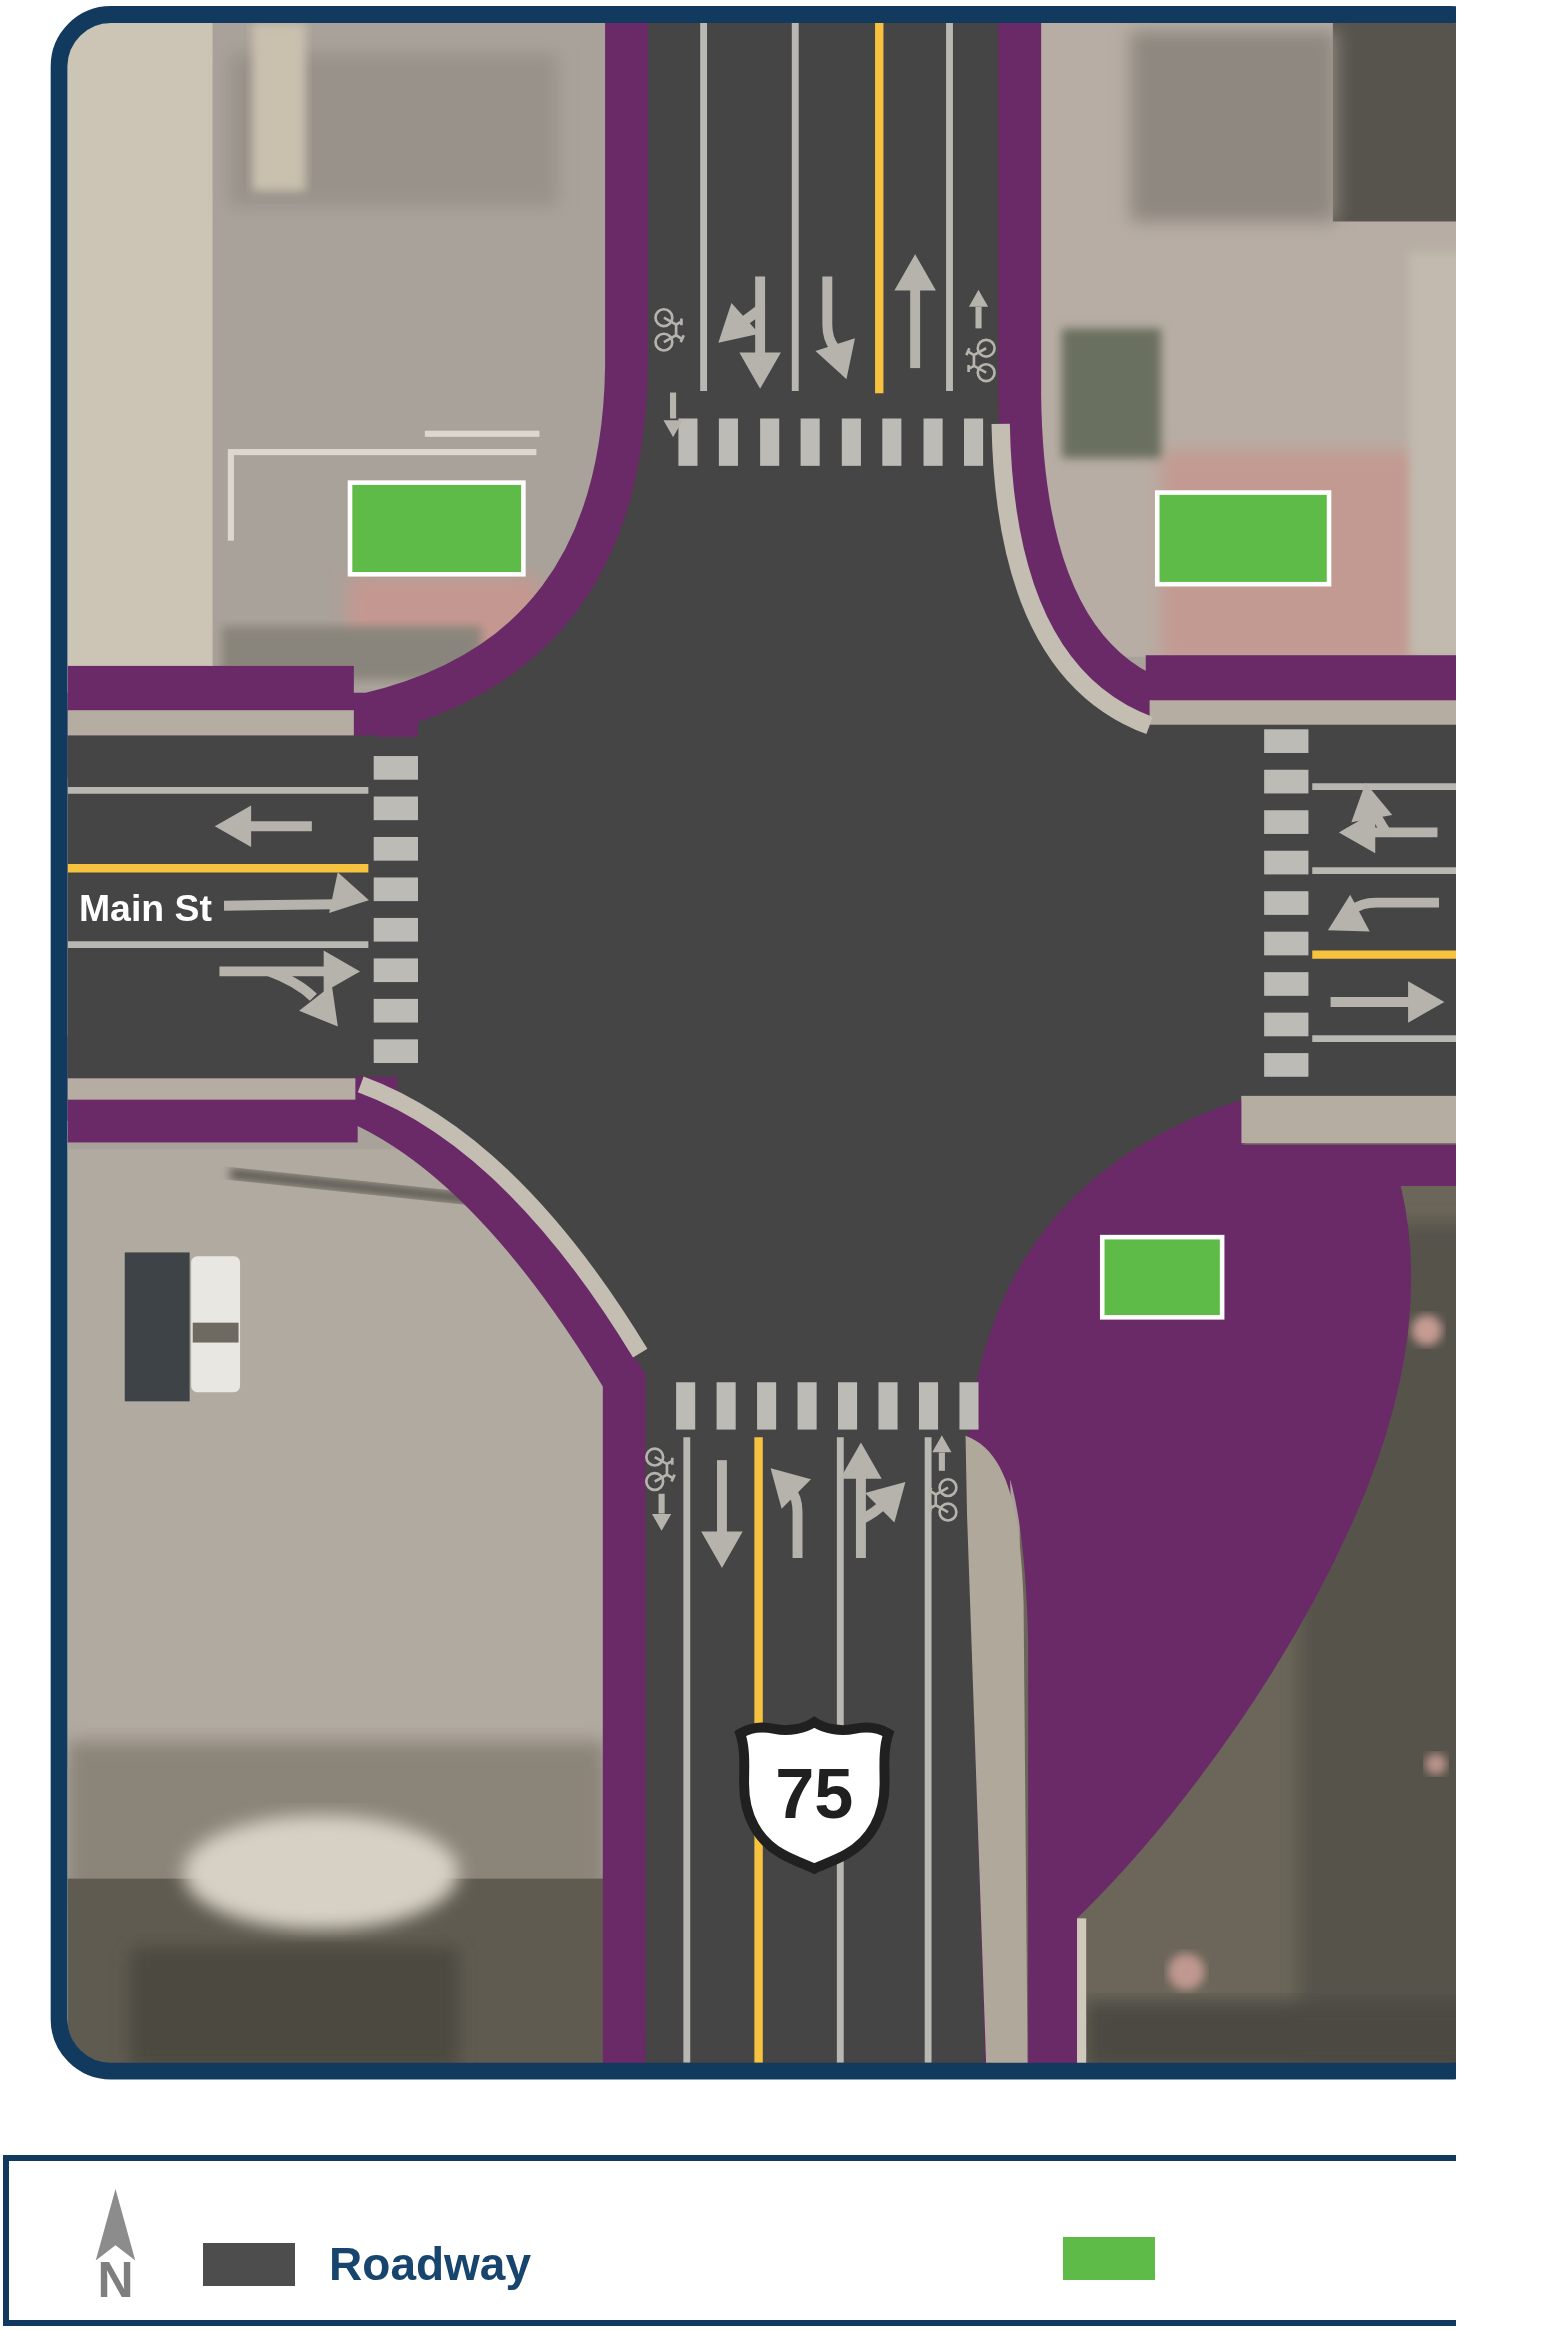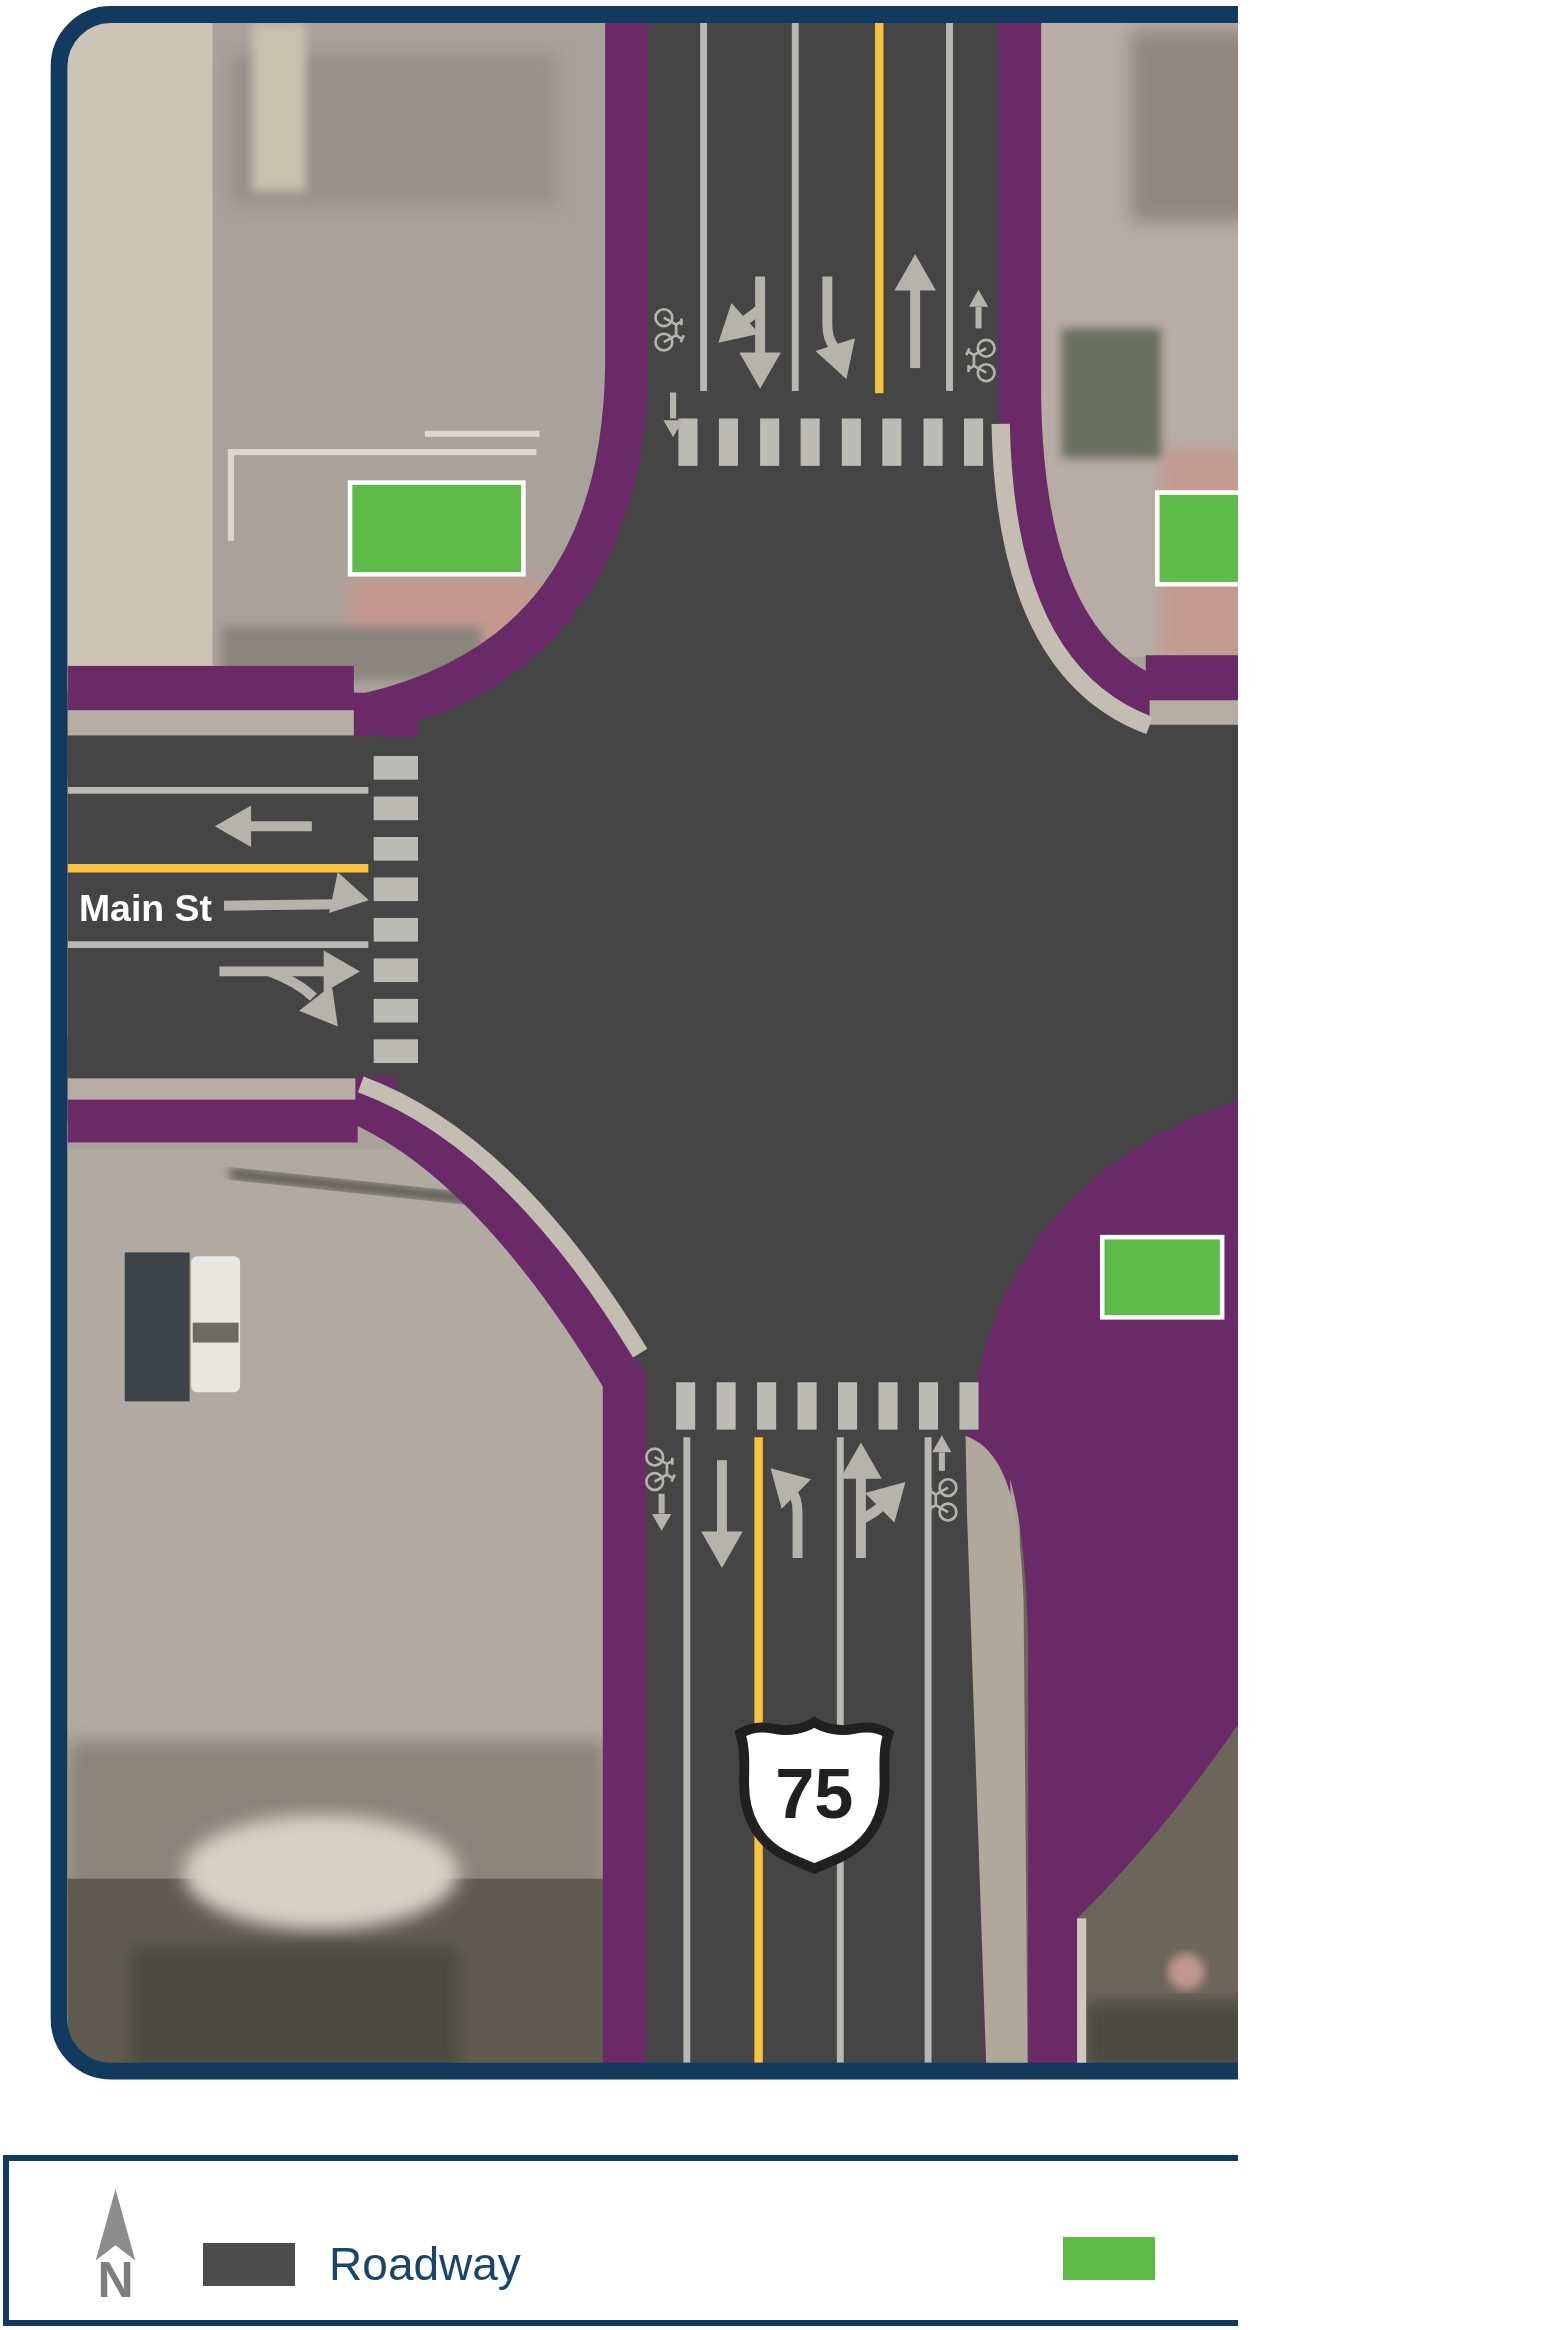--- a/index.html
+++ b/index.html
@@ -1,24 +1,24 @@
 <!DOCTYPE html>
 <html style="font-size:12.2px"><head>
 <meta charset="utf-8">
 <style>
   html,body{margin:0;padding:0;background:#ffffff;}
-  #page{position:relative;width:1238px;height:2330px;background:#ffffff;overflow:hidden;
+  #page{position:relative;width:1456px;height:2330px;background:#ffffff;overflow:hidden;
         font-family:"Liberation Sans", sans-serif;}
   #map-svg{position:absolute;left:0;top:0;}
   
   #legend{position:absolute;left:3.1px;top:2155px;width:1557px;height:171px;
           background:#ffffff;border:6.1px solid #123A5F;box-sizing:border-box;}
   .legend-item{position:absolute;display:flex;align-items:center;}
   .swatch{width:92px;height:43px;flex:0 0 auto;}
-  .legend-label{margin-left:34px;font-size:46px;font-weight:400;color:#17456E;white-space:nowrap;}
+  .legend-label{margin-left:34px;font-size:46px;font-weight:700;color:#17456E;white-space:nowrap;}
   #north{position:absolute;left:76px;top:27.5px;width:61px;text-align:center;}
   #north svg{display:block;margin:0 auto;}
   #north-letter{font-size:50px;font-weight:bold;color:#7E7E7E;line-height:1;margin-top:-6.1px;}
   .li-1{left:194px;top:76px;}
   .li-2{left:637px;top:76px;}
   .li-3{left:1054px;top:76px;}
 </style>
 </head>
 <body>
 

